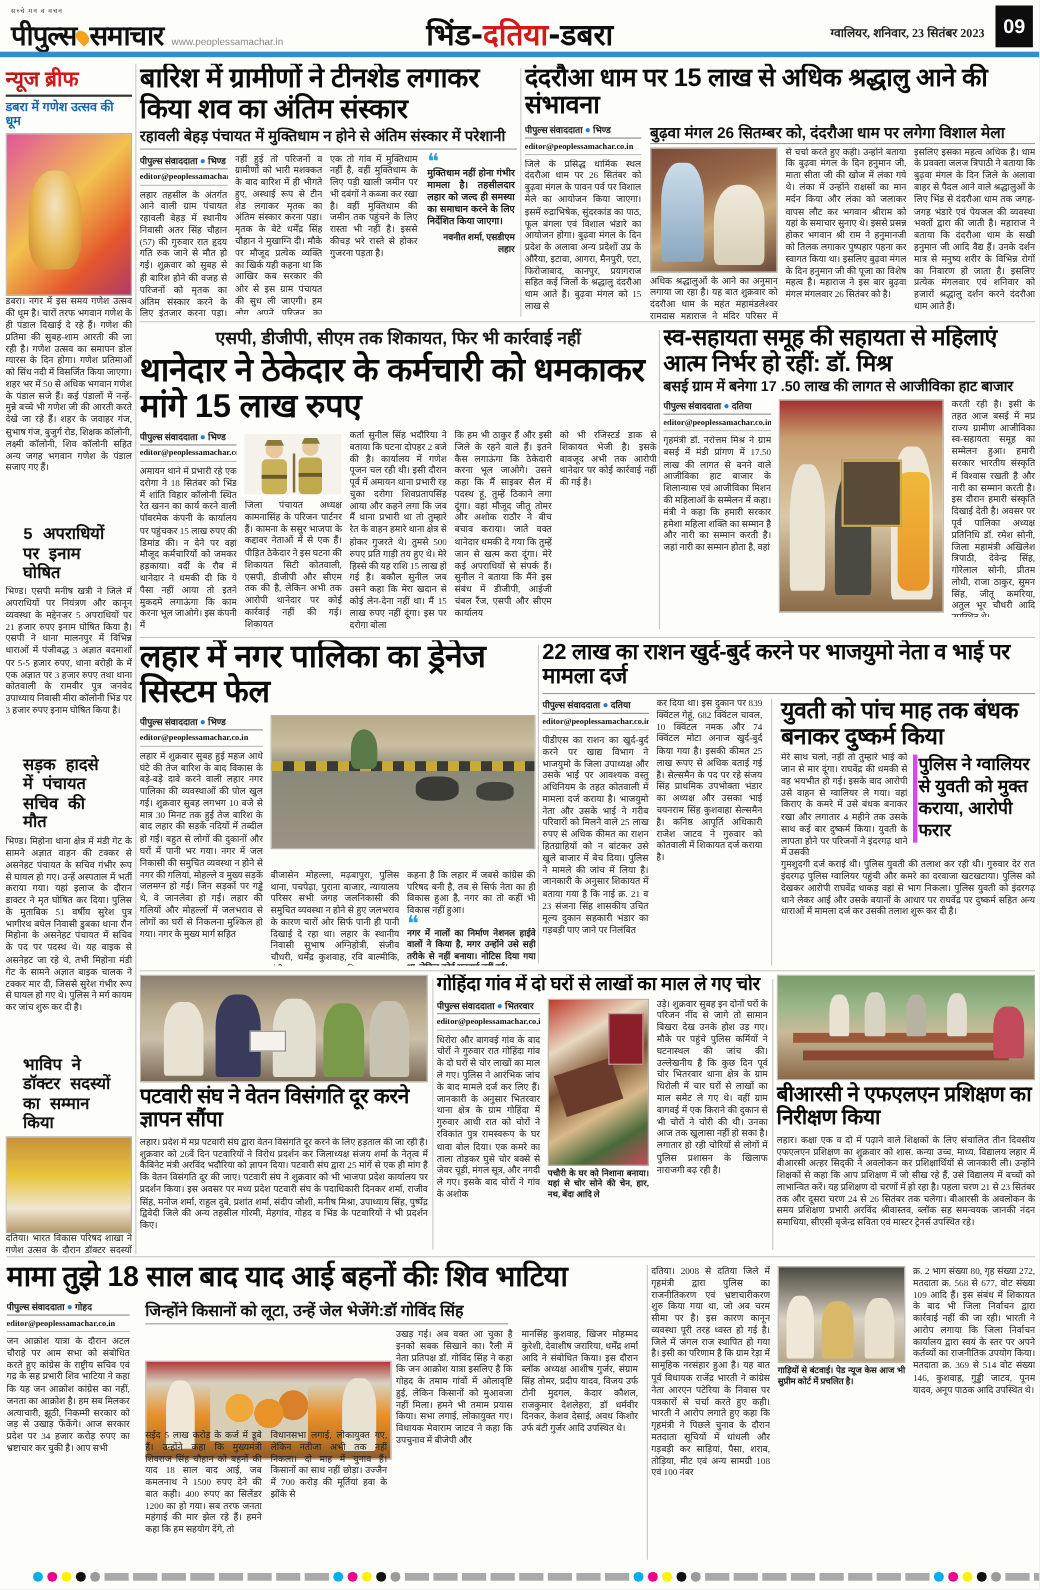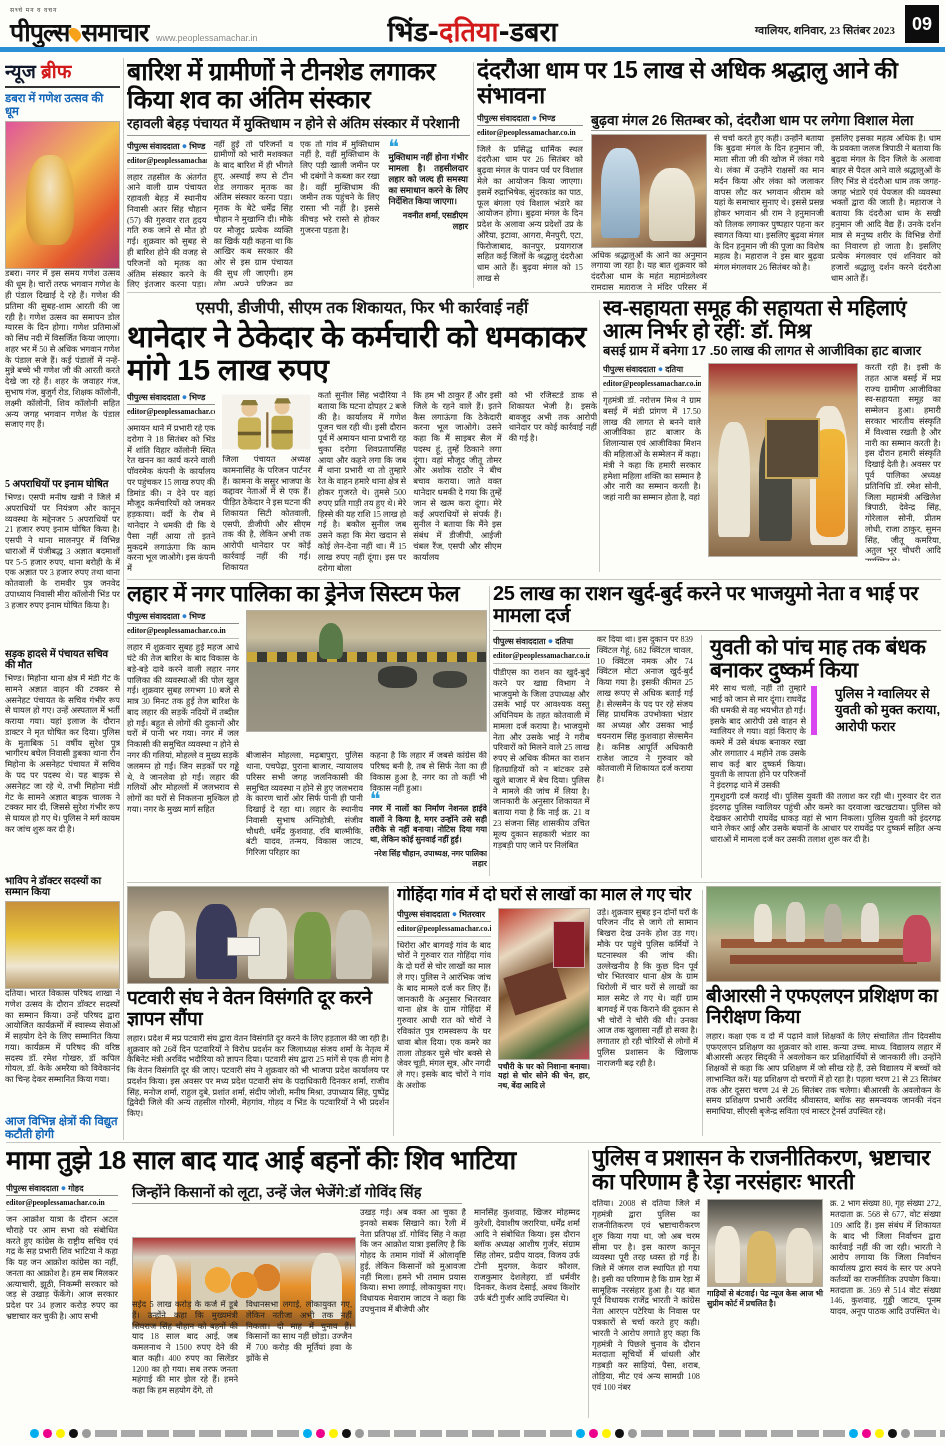--- a/index.html
+++ b/index.html
@@ -26,31 +26,31 @@
   .by .dot{color:#2a7fd0;font-size:9px}
   .email{font-size:7.6px;font-weight:bold;color:#111;border-bottom:1px solid #bbb;padding-bottom:3px;margin-bottom:4px;overflow:hidden;white-space:nowrap}
   .cols{display:flex;gap:7px}
   .col{flex:1;min-width:0}
   
   .qicon{color:#2aa0dc;font-size:20px;line-height:10px;font-family:"DejaVu Sans",sans-serif;display:block}
   .qtext{font-size:8.6px;font-weight:bold;line-height:1.3;text-align:justify}
   .qattr{font-size:8.2px;font-weight:bold;text-align:right;margin-top:2px}
   .pullq{border:0;padding:2px}
   .gq{float:right;width:106px;margin:2px 0 2px 5px;font-family:"Liberation Sans",sans-serif;
-      font-weight:bold;font-size:13px;line-height:1.25;color:#0d0d0d;border-left:6px solid #d946ef;padding-left:18px}
+      font-weight:bold;font-size:16px;line-height:1.25;color:#0d0d0d;border-left:4px solid #d946ef;padding-left:1px}
   
   .photo{position:relative;overflow:hidden;border:1px solid #b5b0a6}
   .cap{font-size:7.8px;font-weight:bold;line-height:1.25;text-align:justify;margin-top:2px}
   .vline{position:absolute;width:1px;background:#c6c6c2}
   .hline{position:absolute;height:1px;background:#c6c6c2}
   
   .nb-title{font-family:"Liberation Sans",sans-serif;font-weight:bold;font-size:19px;border-bottom:2px solid #333;padding-bottom:2px;margin-bottom:4px}
-  .nb-title .b{color:#0f172a}.nb-title .r{color:#d21a1a}
+  .nb-title .b{color:#b91c1c}.nb-title .r{color:#d21a1a}
   .nb-head-blue{font-family:"Liberation Sans",sans-serif;font-weight:bold;font-size:11.5px;color:#1467b8;line-height:1.15;margin:4px 0 3px}
-  .nb-head{font-family:Liberation Serif, serif;font-weight:bold;font-size:10px;color:#111;line-height:1.15;margin:5px 0 3px}
+  .nb-head{font-family:Liberation Mono, monospace;font-weight:bold;font-size:15px;color:#111;line-height:1.15;margin:5px 16px 3px}
   
   .cbar{display:flex;align-items:center;gap:4px}
   .cb-dot{width:9px;height:9px;border-radius:50%;flex:0 0 auto}
   .cb-dash{width:22px;height:7px;flex:0 0 auto}
 </style>
 </head>
 <body>
 
 <div id="page">
 
@@ -186,21 +186,21 @@
         <div style="position:absolute;left:34%;top:34%;width:22%;height:58%;background:#4a4a42;border-radius:40% 40% 6% 6%"></div>
         <div style="position:absolute;right:6%;top:22%;width:26%;height:72%;background:#efe8d8;border-radius:40% 40% 6% 6%"></div>
         <div style="position:absolute;right:8%;top:34%;width:20%;height:56%;background:linear-gradient(180deg,#f0b93a,#e8952a);border-radius:10px"></div>
         <div style="position:absolute;left:38%;top:28%;width:34%;height:30%;background:#5a4a38;border:2px solid #caa85a"></div>
       </div>
       <div class="bt" style="flex:1;min-width:0">करती रही है। इसी के तहत आज बसई में मप्र राज्य ग्रामीण आजीविका स्व-सहायता समूह का सम्मेलन हुआ। हमारी सरकार भारतीय संस्कृति में विश्वास रखती है और नारी का सम्मान करती है। इस दौरान हमारी संस्कृति दिखाई देती है। अवसर पर पूर्व पालिका अध्यक्ष प्रतिनिधि डॉ. रमेश सोनी, जिला महामंत्री अखिलेश त्रिपाठी, देवेन्द्र सिंह, गोरेलाल सोनी, प्रीतम लोधी, राजा ठाकुर, सुमन सिंह, जीतू कमरिया, अतुल भूर चौधरी आदि उपस्थित थे।</div>
     </div>
   </div>
 
   <div class="abs" style="left:127px;top:582px;width:360px;height:296px;overflow:hidden">
-    <div class="hl" style="font-size:22px">लहार में नगर पालिका का ड्रेनेज सिस्टम फेल</div>
+    <div class="hl" style="font-size:29px">लहार में नगर पालिका का ड्रेनेज सिस्टम फेल</div>
     <div style="display:flex;gap:7px;margin-top:4px;height:262px">
       <div style="width:112px;flex:0 0 auto">
         <div class="by"><span>पीपुल्स संवाददाता</span> <span class="dot">●</span> <span>भिण्ड</span></div>
         <div class="email">editor@peoplessamachar.co.in</div>
         <div class="bt">लहार में शुक्रवार सुबह हुई महज आधे घंटे की तेज बारिश के बाद विकास के बड़े-बड़े दावे करने वाली लहार नगर पालिका की व्यवस्थाओं की पोल खुल गई। शुक्रवार सुबह लगभग 10 बजे से मात्र 30 मिनट तक हुई तेज बारिश के बाद लहार की सड़कें नदियों में तब्दील हो गईं। बहुत से लोगों की दुकानों और घरों में पानी भर गया। नगर में जल निकासी की समुचित व्यवस्था न होने से नगर की गलियां, मोहल्ले व मुख्य सड़कें जलमग्न हो गईं। जिन सड़कों पर गड्ढे थे, वे जानलेवा हो गईं। लहार की गलियों और मोहल्लों में जलभराव से लोगों का घरों से निकलना मुश्किल हो गया। नगर के मुख्य मार्ग सहित</div>
       </div>
       <div style="flex:1;min-width:0">
         <div class="photo" style="height:120px;background:linear-gradient(180deg,#b8a888 0%,#cabfa0 22%,#8a8878 40%,#9a9484 100%)">
           <div style="position:absolute;left:0;top:34%;width:100%;height:8%;background:repeating-linear-gradient(90deg,#caa83a 0 10px,#3a3a34 10px 20px)"></div>
           <div style="position:absolute;left:55%;top:46%;width:16%;height:18%;background:#3a3a36;border-radius:40%"></div>
@@ -214,21 +214,21 @@
             <span class="qicon">❝</span>
             <div class="qtext" style="font-size:8px">नगर में नालों का निर्माण नेशनल हाईवे वालों ने किया है, मगर उन्होंने उसे सही तरीके से नहीं बनाया। नोटिस दिया गया था, लेकिन कोई सुनवाई नहीं हुई।</div>
             <div class="qattr" style="font-size:7.8px">नरेश सिंह चौहान, उपाध्यक्ष, नगर पालिका लहार</div>
           </div>
         </div>
       </div>
     </div>
   </div>
 
   <div class="abs" style="left:493px;top:582px;width:448px;height:296px;overflow:hidden">
-    <div class="hl" style="font-size:20px;border-bottom:1px solid #999;padding-bottom:4px">25 लाख का राशन खुर्द-बुर्द करने पर भाजयुमो नेता व भाई पर मामला दर्ज</div>
+    <div class="hl" style="font-size:20px;border-bottom:1px solid #999;padding-bottom:4px">22 लाख का राशन खुर्द-बुर्द करने पर भाजयुमो नेता व भाई पर मामला दर्ज</div>
     <div style="display:flex;gap:8px;margin-top:4px;height:252px">
       <div style="width:200px;flex:0 0 auto;display:flex;gap:7px">
         <div style="flex:1;min-width:0">
           <div class="by"><span>पीपुल्स संवाददाता</span> <span class="dot">●</span> <span>दतिया</span></div>
           <div class="email">editor@peoplessamachar.co.in</div>
           <div class="bt">पीडीएस का राशन का खुर्द-बुर्द करने पर खाद्य विभाग ने भाजयुमो के जिला उपाध्यक्ष और उसके भाई पर आवश्यक वस्तु अधिनियम के तहत कोतवाली में मामला दर्ज कराया है। भाजयुमो नेता और उसके भाई ने गरीब परिवारों को मिलने वाले 25 लाख रुपए से अधिक कीमत का राशन हितग्राहियों को न बांटकर उसे खुले बाजार में बेच दिया। पुलिस ने मामले की जांच में लिया है। जानकारी के अनुसार शिकायत में बताया गया है कि नाई क्र. 21 व 23 संजना सिंह शासकीय उचित मूल्य दुकान सहकारी भंडार का गड़बड़ी पाए जाने पर निलंबित</div>
         </div>
         <div class="bt" style="flex:1;min-width:0">कर दिया था। इस दुकान पर 839 क्विंटल गेहूं, 682 क्विंटल चावल, 10 क्विंटल नमक और 74 क्विंटल मोटा अनाज खुर्द-बुर्द किया गया है। इसकी कीमत 25 लाख रूपए से अधिक बताई गई है। सेल्समैन के पद पर रहे संजय सिंह प्राथमिक उपभोक्ता भंडार का अध्यक्ष और उसका भाई चयनराम सिंह कुशवाहा सेल्समैन है। कनिष्ठ आपूर्ति अधिकारी राजेश जाटव ने गुरुवार को कोतवाली में शिकायत दर्ज कराया है।</div>
       </div>
       <div style="flex:1;min-width:0;border-left:1px solid #c6c6c2;padding-left:8px">
@@ -303,21 +303,20 @@
       <div style="position:absolute;left:26%;top:26%;width:40%;height:56%;background:radial-gradient(circle at 30% 40%,#f0a83a 0 18%,transparent 19%),radial-gradient(circle at 60% 50%,#e8922a 0 22%,transparent 23%),radial-gradient(circle at 85% 35%,#d9812a 0 16%,transparent 17%),#d8cdb5"></div>
       <div style="position:absolute;right:6%;top:18%;width:14%;height:74%;background:#e8e2d2;border-radius:40% 40% 8% 8%"></div>
     </div>
     <div class="abs bt" style="left:126px;top:154px;width:106px;height:120px">सईद 5 लाख करोड़ के कर्ज में डूबे हैं। उन्होंने कहा कि मुख्यमंत्री शिवराज सिंह चौहान को बहनों की याद 18 साल बाद आई, जब कमलनाथ ने 1500 रुपए देने की बात कही। 400 रुपए का सिलेंडर 1200 का हो गया। सब तरफ जनता महंगाई की मार झेल रहे हैं। हमने कहा कि हम सहयोग देंगे, तो</div>
     <div class="abs bt" style="left:240px;top:154px;width:106px;height:120px">विधानसभा लगाई, लोकायुक्त गए, लेकिन नतीजा अभी तक नहीं निकला। दो माह में चुनाव हैं। किसानों का साथ नहीं छोड़ा। उज्जैन में 700 करोड़ की मूर्तियां हवा के झोंके से</div>
     <div class="abs bt" style="left:354px;top:62px;width:106px;height:212px">उखड़ गई। अब वक्त आ चुका है इनको सबक सिखाने का। रैली में नेता प्रतिपक्ष डॉ. गोविंद सिंह ने कहा कि जन आक्रोश यात्रा इसलिए है कि गोहद के तमाम गांवों में ओलावृष्टि हुई, लेकिन किसानों को मुआवजा नहीं मिला। हमने भी तमाम प्रयास किया। सभा लगाई, लोकायुक्त गए। विधायक मेवाराम जाटव ने कहा कि उपचुनाव में बीजेपी और</div>
     <div class="abs bt" style="left:468px;top:62px;width:106px;height:212px">मानसिंह कुशवाह, खिजर मोहम्मद कुरेशी, देवाशीष जरारिया, धर्मेंद्र शर्मा आदि ने संबोधित किया। इस दौरान ब्लॉक अध्यक्ष आशीष गुर्जर, संग्राम सिंह तोमर, प्रदीप यादव, विजय उर्फ टोनी मुदगल, केदार कौशल, राजकुमार देशलेहरा, डॉ धर्मवीर दिनकर, केशव देसाई, अवध किशोर उर्फ बंटी गुर्जर आदि उपस्थित थे।</div>
   </div>
 
   <div class="abs" style="left:592px;top:1146px;width:349px;height:276px;overflow:hidden">
-    <div class="hl" style="font-size:22px">पुलिस व प्रशासन के राजनीतिकरण, भ्रष्टाचार का परिणाम है रेड़ा नरसंहारः भारती</div>
     <div style="display:flex;gap:7px;margin-top:5px;height:212px">
       <div class="bt" style="width:108px;flex:0 0 auto">दतिया। 2008 से दतिया जिले में गृहमंत्री द्वारा पुलिस का राजनीतिकरण एवं भ्रष्टाचारीकरण शुरु किया गया था, जो अब चरम सीमा पर है। इस कारण कानून व्यवस्था पूरी तरह ध्वस्त हो गई है। जिले में जंगल राज स्थापित हो गया है। इसी का परिणाम है कि ग्राम रेड़ा में सामूहिक नरसंहार हुआ है। यह बात पूर्व विधायक राजेंद्र भारती ने कांग्रेस नेता आरएन पटेरिया के निवास पर पत्रकारों से चर्चा करते हुए कही। भारती ने आरोप लगाते हुए कहा कि गृहमंत्री ने पिछले चुनाव के दौरान मतदाता सूचियों में धांधली और गड़बड़ी कर साड़ियां, पैसा, शराब, तोड़िया, मीट एवं अन्य सामग्री 108 एवं 100 नंबर</div>
       <div style="width:116px;flex:0 0 auto">
         <div class="photo" style="height:86px;background:linear-gradient(180deg,#4a4a44 0%,#8a8478 25%,#d8d2c4 55%,#b8a88a 100%)">
           <div style="position:absolute;left:6%;top:30%;width:22%;height:66%;background:#efe8d8;border-radius:40% 40% 8% 8%"></div>
           <div style="position:absolute;left:34%;top:36%;width:26%;height:60%;background:#d9b86a;border-radius:40% 40% 8% 8%"></div>
           <div style="position:absolute;right:8%;top:32%;width:24%;height:64%;background:#e8e0cc;border-radius:40% 40% 8% 8%"></div>
         </div>
         <div class="cap">गाड़ियों से बंटवाई। पेड न्यूज केस आज भी सुप्रीम कोर्ट में प्रचलित है।</div>
       </div>

